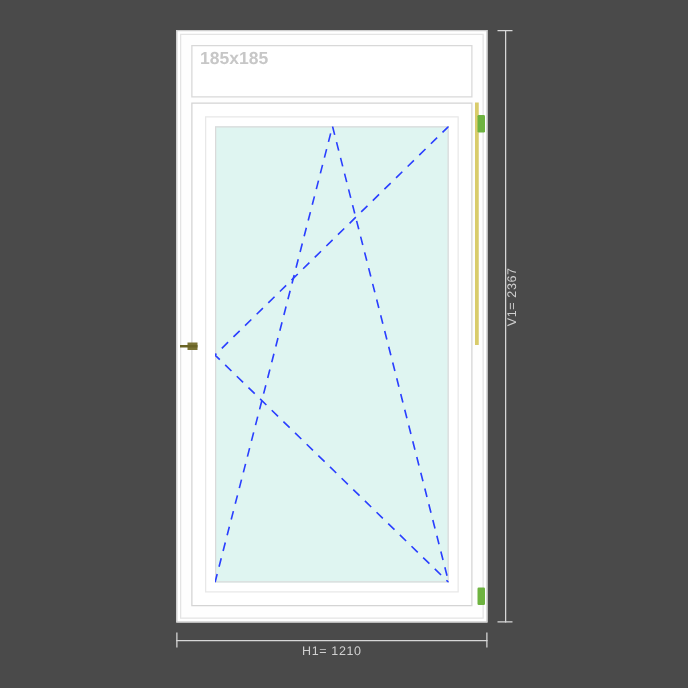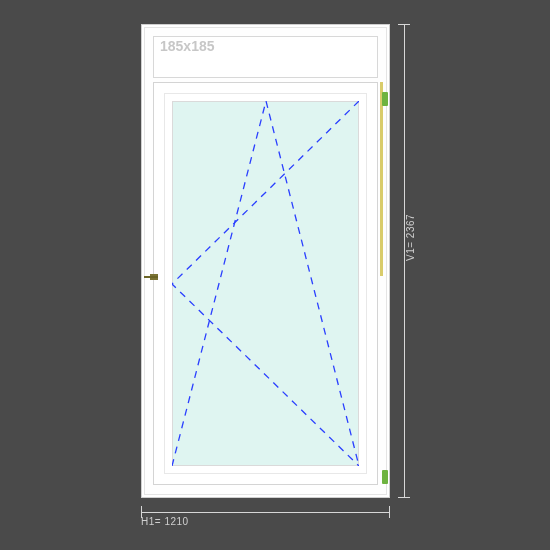--- a/index.html
+++ b/index.html
@@ -86,21 +86,21 @@
     width:249px; height:14px;
   }
   .dim-h .bar{
     position:absolute; left:0; right:0; top:6px; height:1px; background:#d7d7d7;
   }
   .dim-h .tick{position:absolute;top:0;width:1px;height:12px;background:#d7d7d7;}
   .dim-h .tick.l{left:0;}
   .dim-h .tick.r{right:0;}
   .dim-h .lbl{
     position:absolute;left:0;right:0;top:10px;
-    text-align:left;font-size:10px;color:#cfcfcf;letter-spacing:0.5px;
+    text-align:center;font-size:10px;color:#cfcfcf;letter-spacing:0.5px;
   }
   .dim-v{
     position:absolute;
     left:398px; top:24px;
     width:14px; height:474px;
   }
   .dim-v .bar{
     position:absolute; top:0; bottom:0; left:6px; width:1px; background:#d7d7d7;
   }
   .dim-v .tick{position:absolute;left:0;height:1px;width:12px;background:#d7d7d7;}

